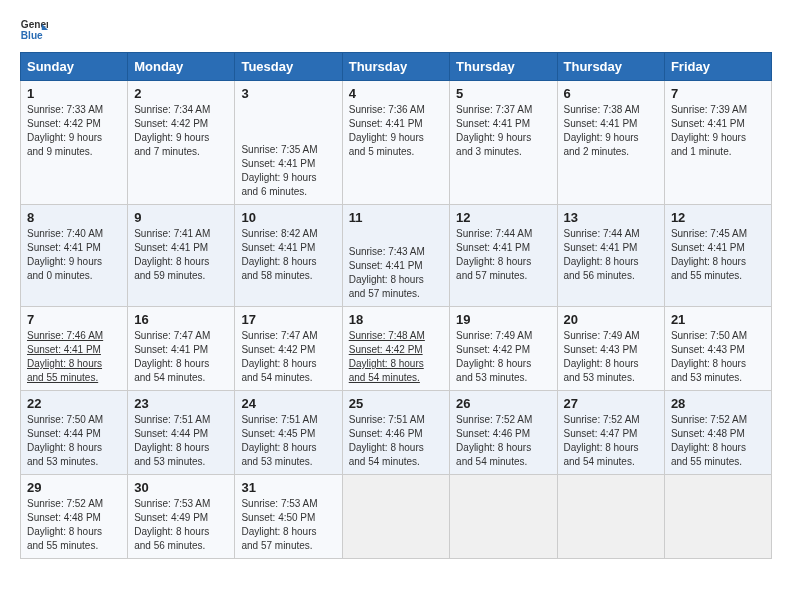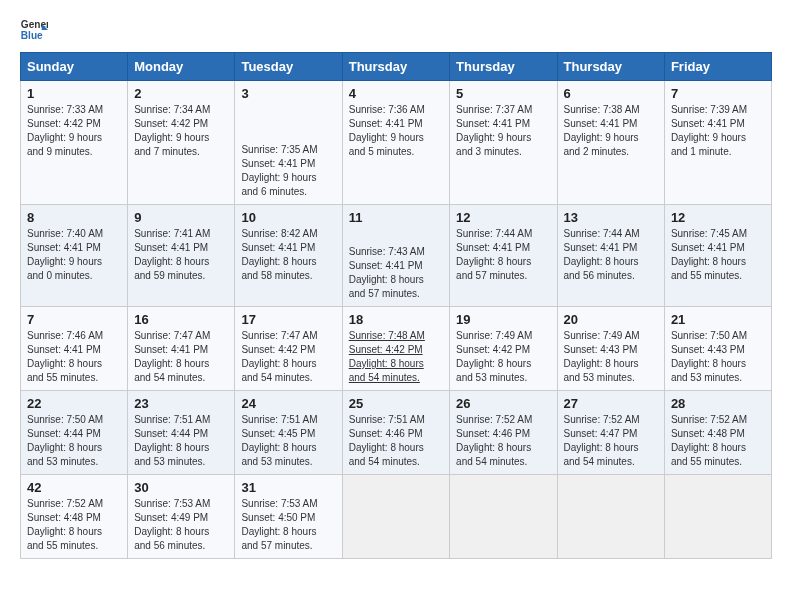--- a/index.html
+++ b/index.html
@@ -216,21 +216,21 @@
           <span class="day-num">12</span>
           <div class="day-info" style="white-space: pre-line;">Sunrise: 7:45 AM
 Sunset: 4:41 PM
 Daylight: 8 hours
 and 55 minutes.</div>
         </td>
       </tr>
       <tr>
         <td>
           <span class="day-num">7</span>
-          <div class="day-info" style="white-space: pre-line;">Sunrise: 7:46 AM
+          <div class="day-info" style="white-space: pre-line; text-decoration: underline;">Sunrise: 7:46 AM
 Sunset: 4:41 PM
 Daylight: 8 hours
 and 55 minutes.</div>
         </td>
         <td>
           <span class="day-num">16</span>
           <div class="day-info" style="white-space: pre-line;">Sunrise: 7:47 AM
 Sunset: 4:41 PM
 Daylight: 8 hours
 and 54 minutes.</div>
@@ -317,21 +317,21 @@
         <td>
           <span class="day-num">28</span>
           <div class="day-info" style="white-space: pre-line;">Sunrise: 7:52 AM
 Sunset: 4:48 PM
 Daylight: 8 hours
 and 55 minutes.</div>
         </td>
       </tr>
       <tr>
         <td>
-          <span class="day-num">42</span>
+          <span class="day-num">29</span>
           <div class="day-info" style="white-space: pre-line;">Sunrise: 7:52 AM
 Sunset: 4:48 PM
 Daylight: 8 hours
 and 55 minutes.</div>
         </td>
         <td>
           <span class="day-num">30</span>
           <div class="day-info" style="white-space: pre-line;">Sunrise: 7:53 AM
 Sunset: 4:49 PM
 Daylight: 8 hours

